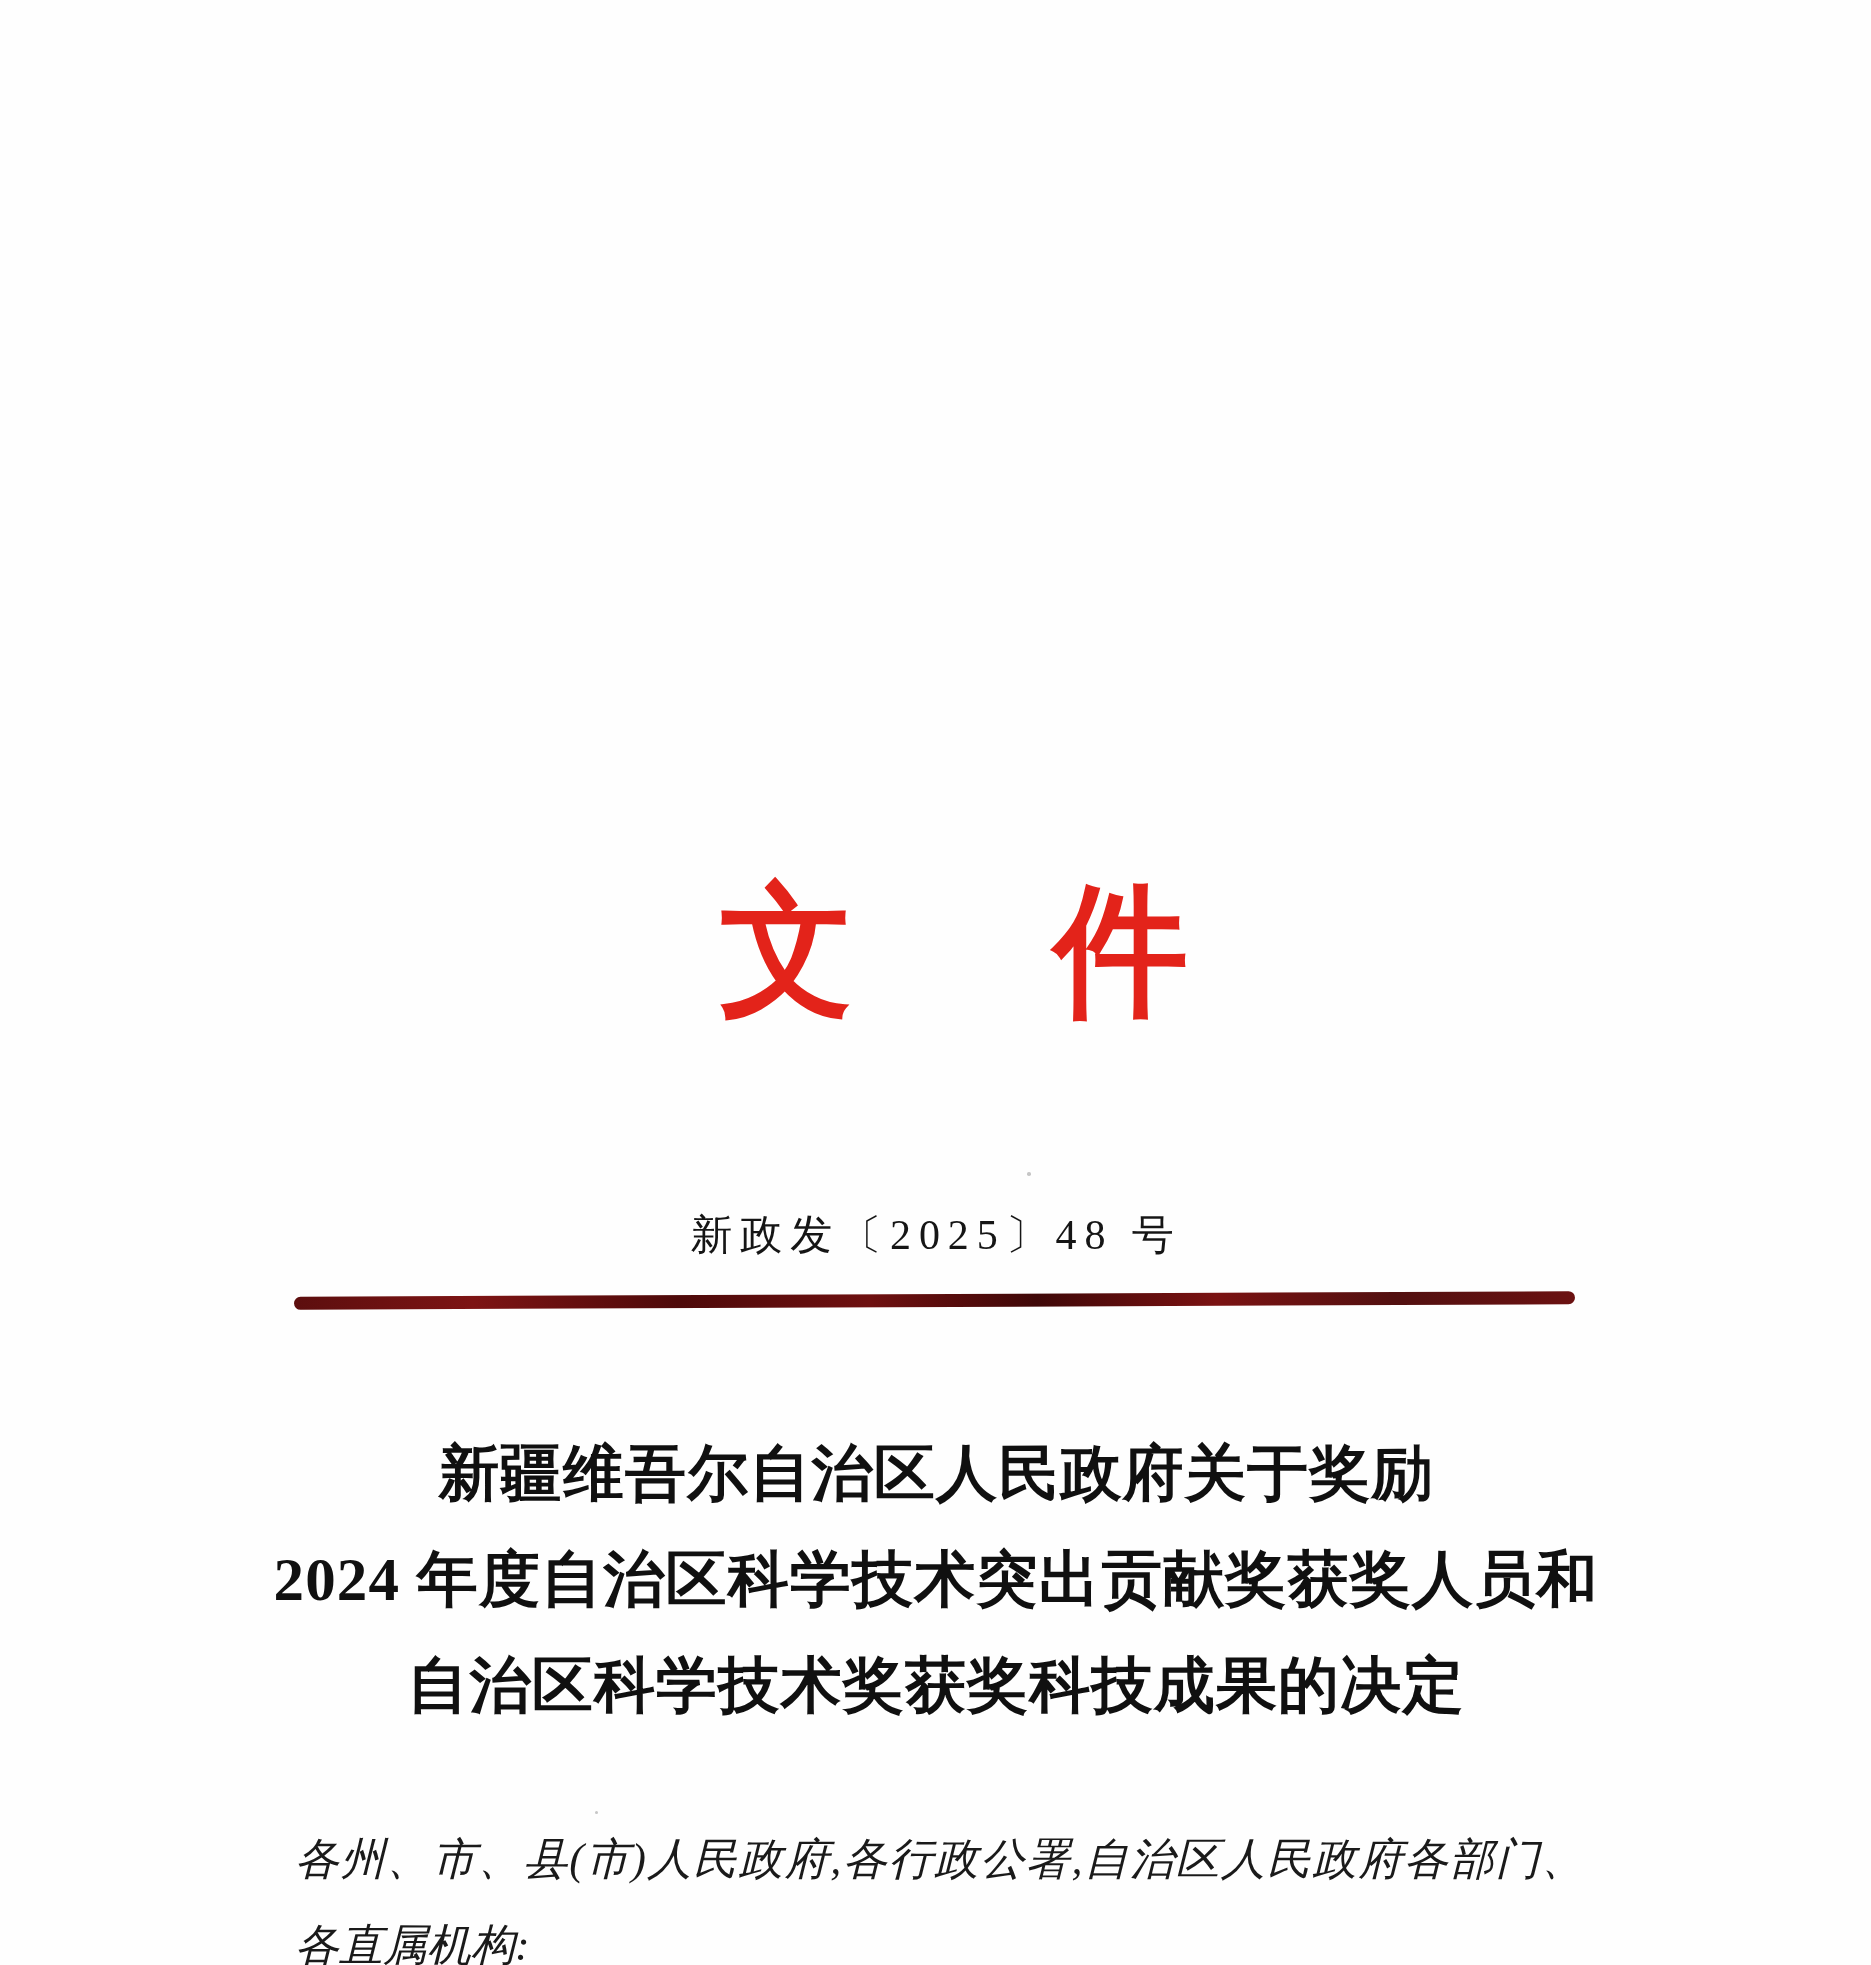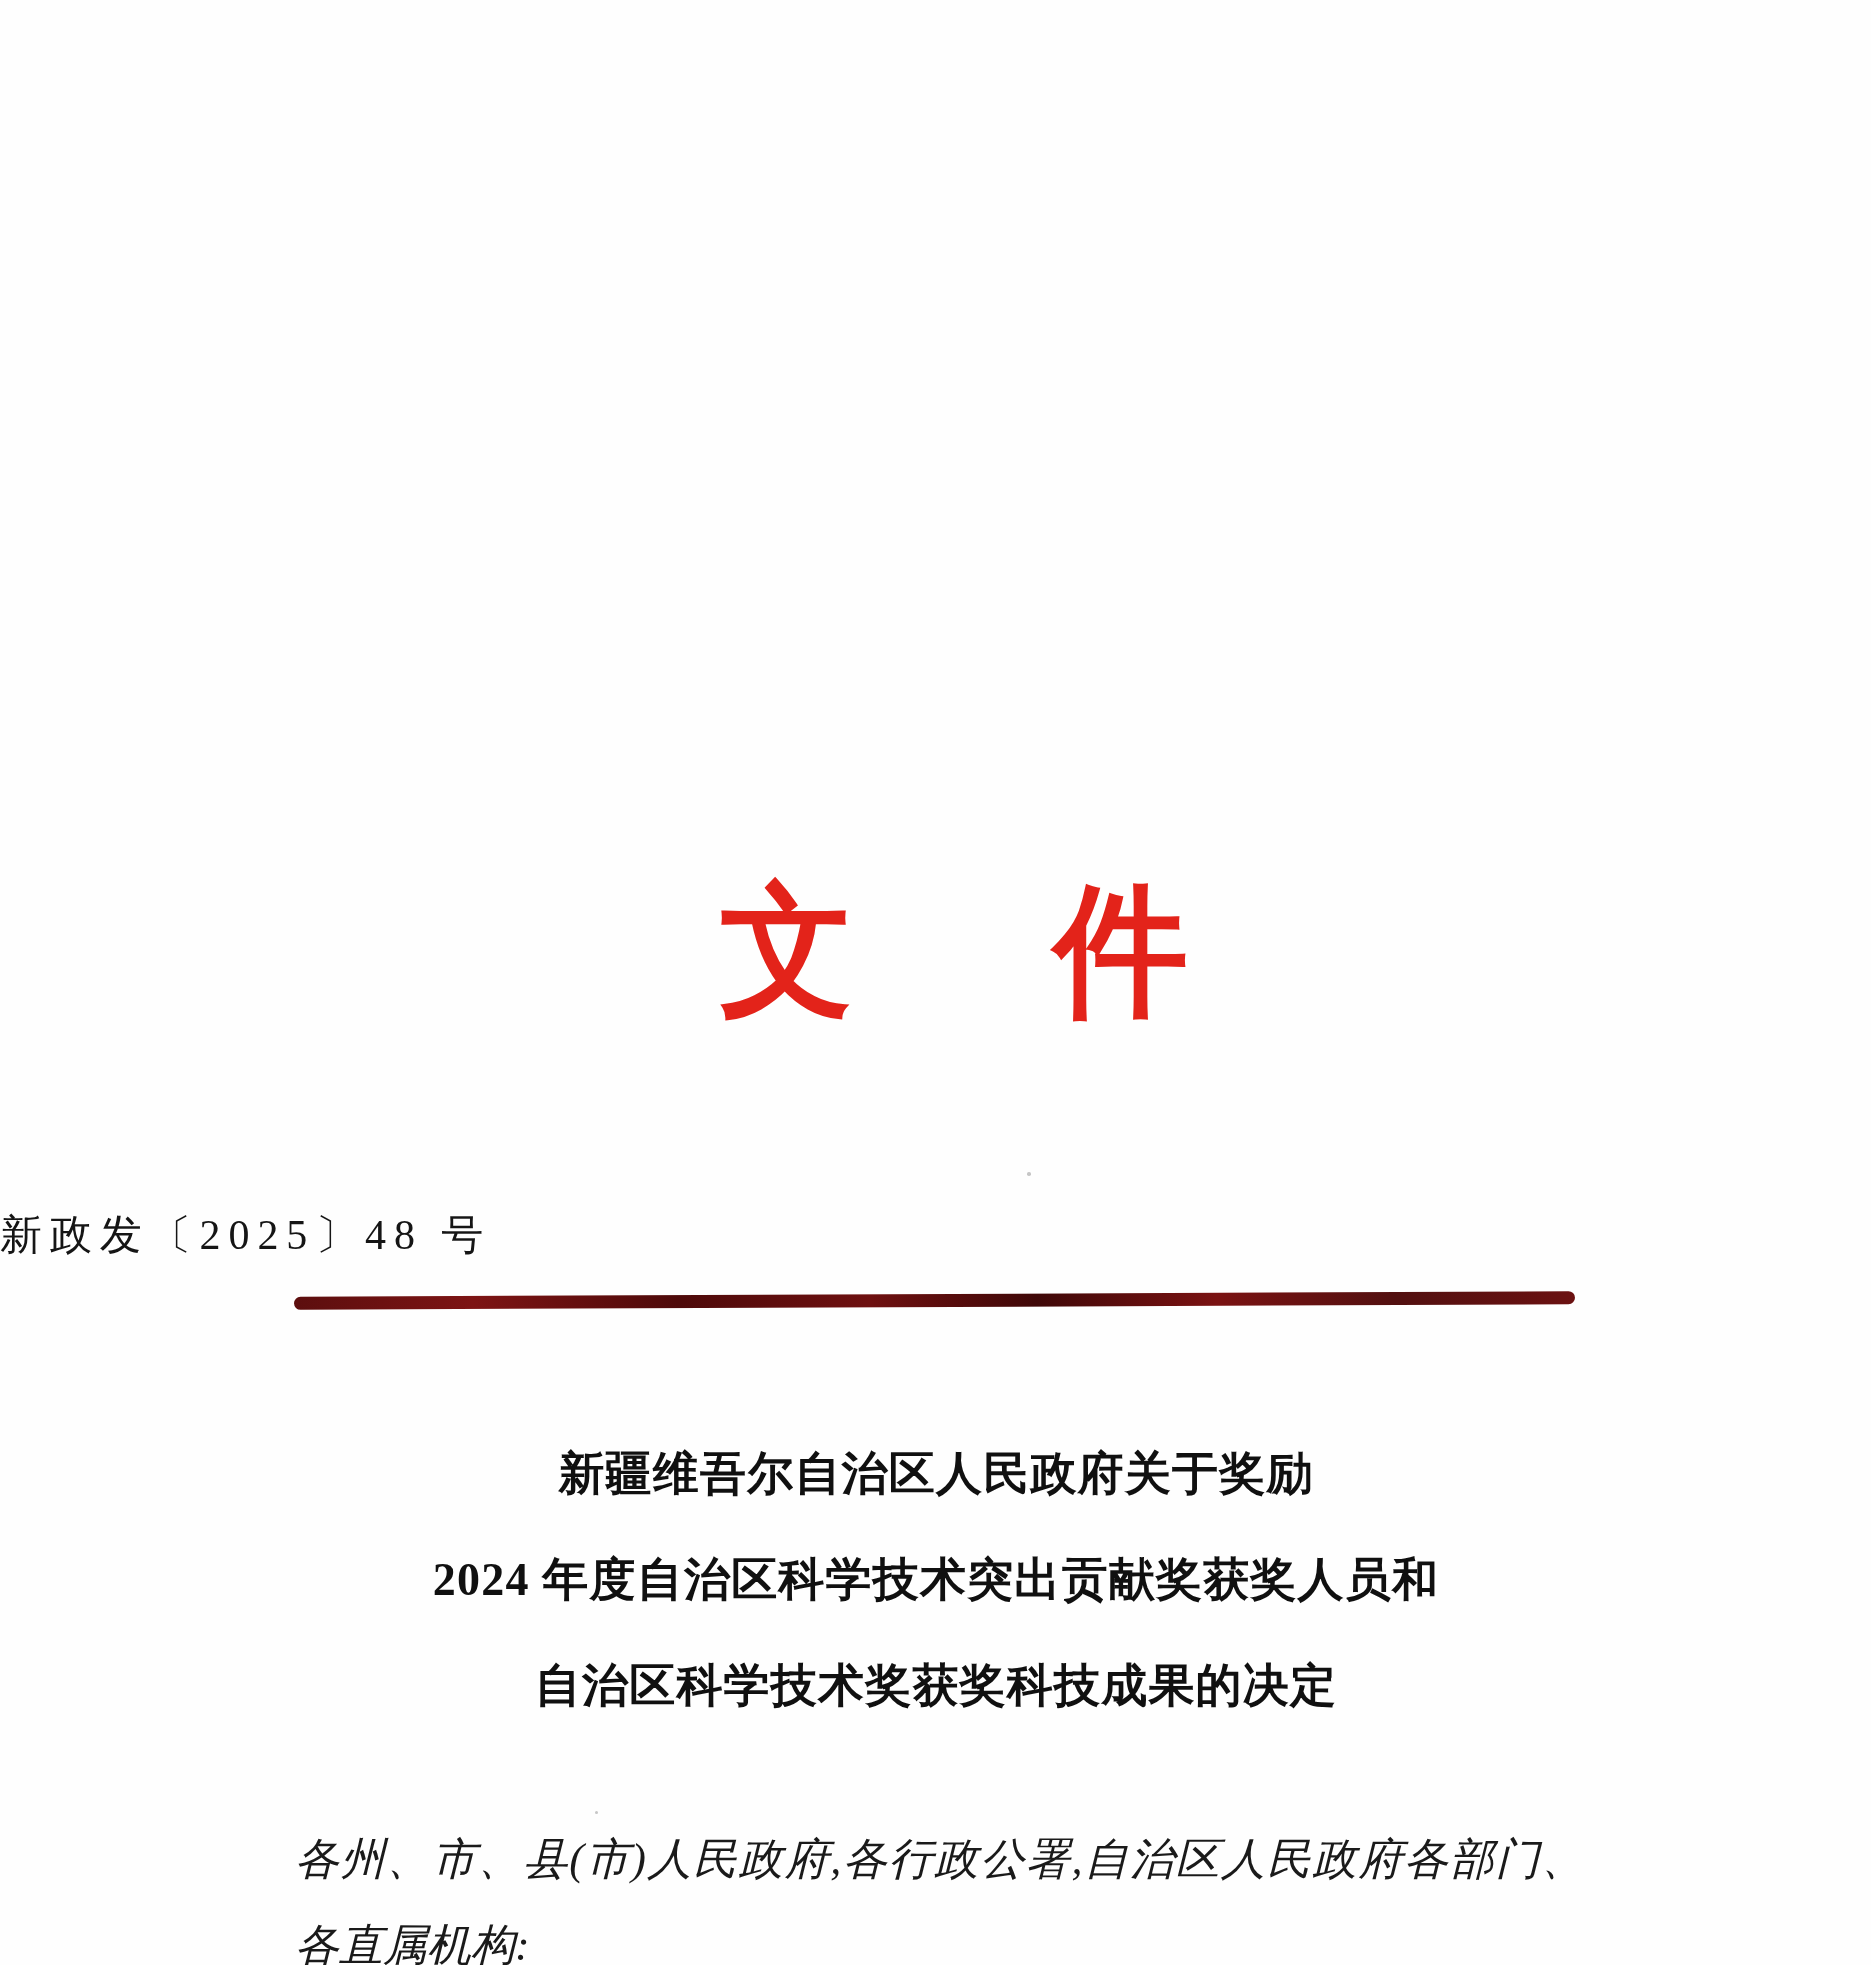--- a/index.html
+++ b/index.html
@@ -59,21 +59,21 @@
   }
 
   
   .doc-number {
     position: absolute;
     top: 1212px;
     left: 0;
     right: 0;
     height: 47px;
     line-height: 47px;
-    text-align: left;
+    text-align: center;
     font-size: 42px;
     letter-spacing: 7.9px;
     color: #151515;
     white-space: nowrap;
   }
 
   
   .red-rule {
     position: absolute;
     top: 1294px;
@@ -89,21 +89,21 @@
 
   
   .title {
     position: absolute;
     top: 1421px;
     left: 0;
     right: 0;
     text-align: center;
   }
   .title .title-line {
-    font-size: 46px;
+    font-size: 61px;
     line-height: 106px;
     font-weight: 700;
     letter-spacing: 1.2px;
     white-space: nowrap;
     color: #101010;
   }
 
   
   .body-text {
     position: absolute;

